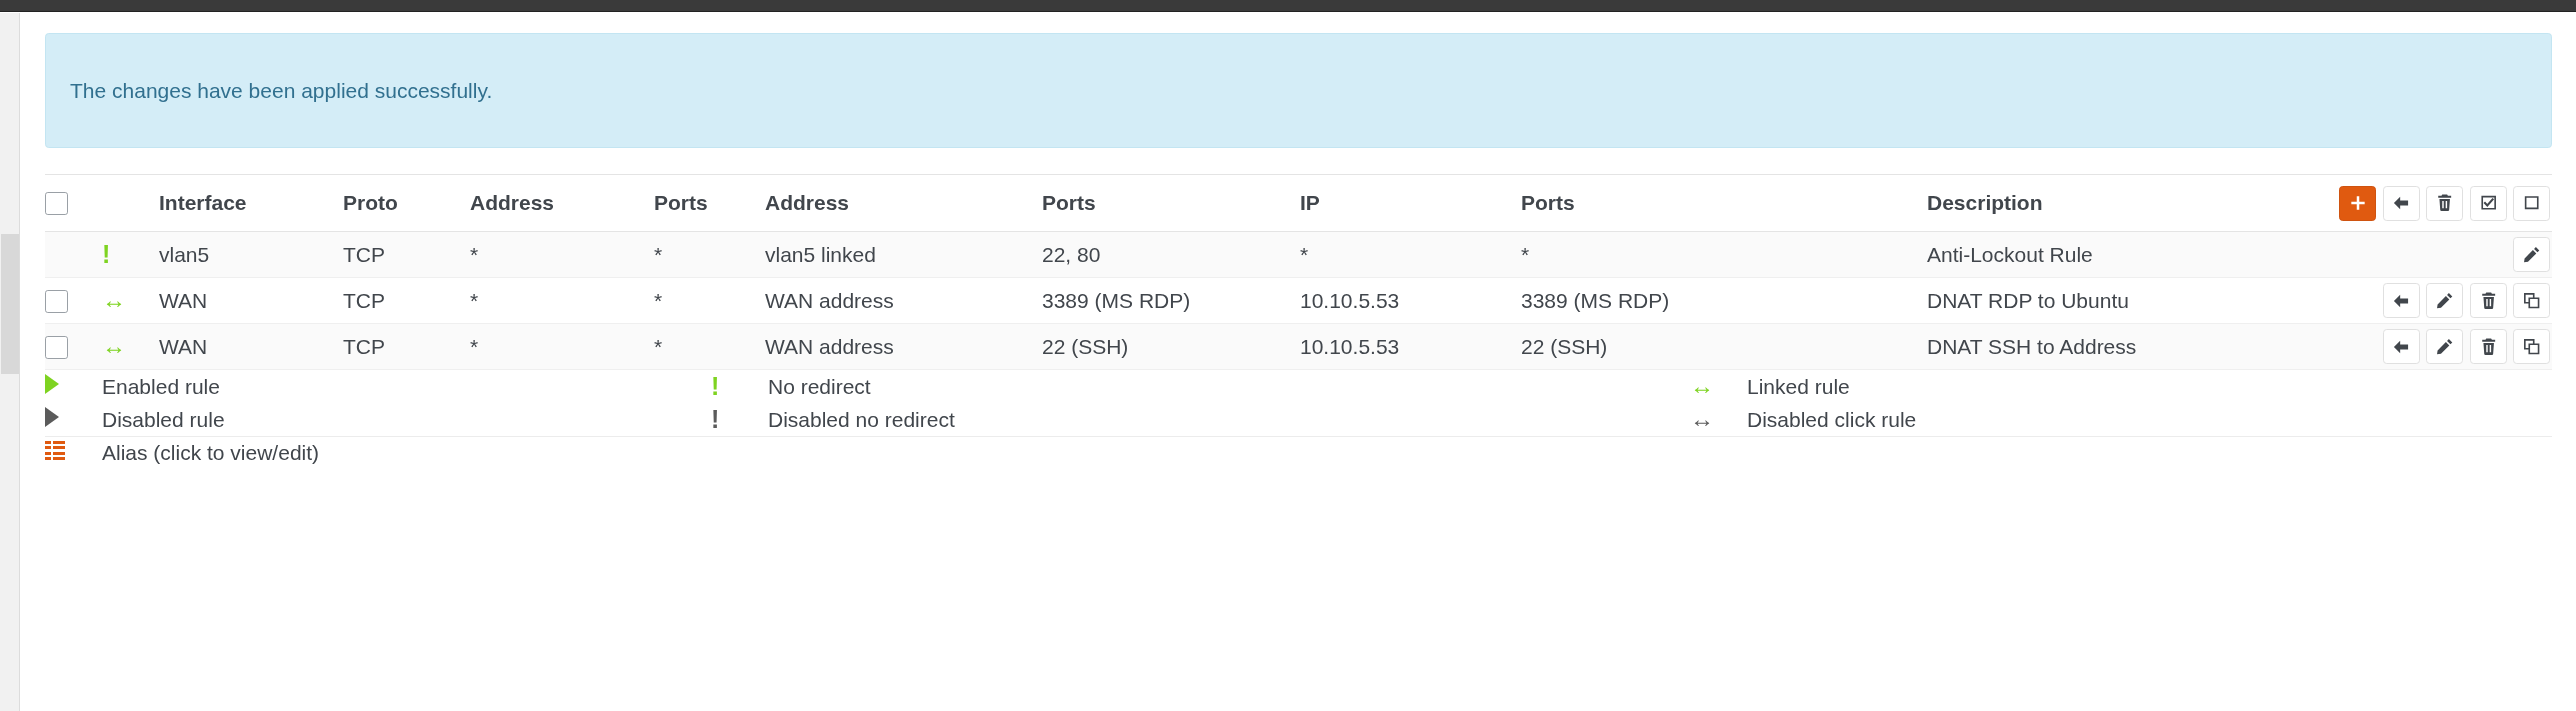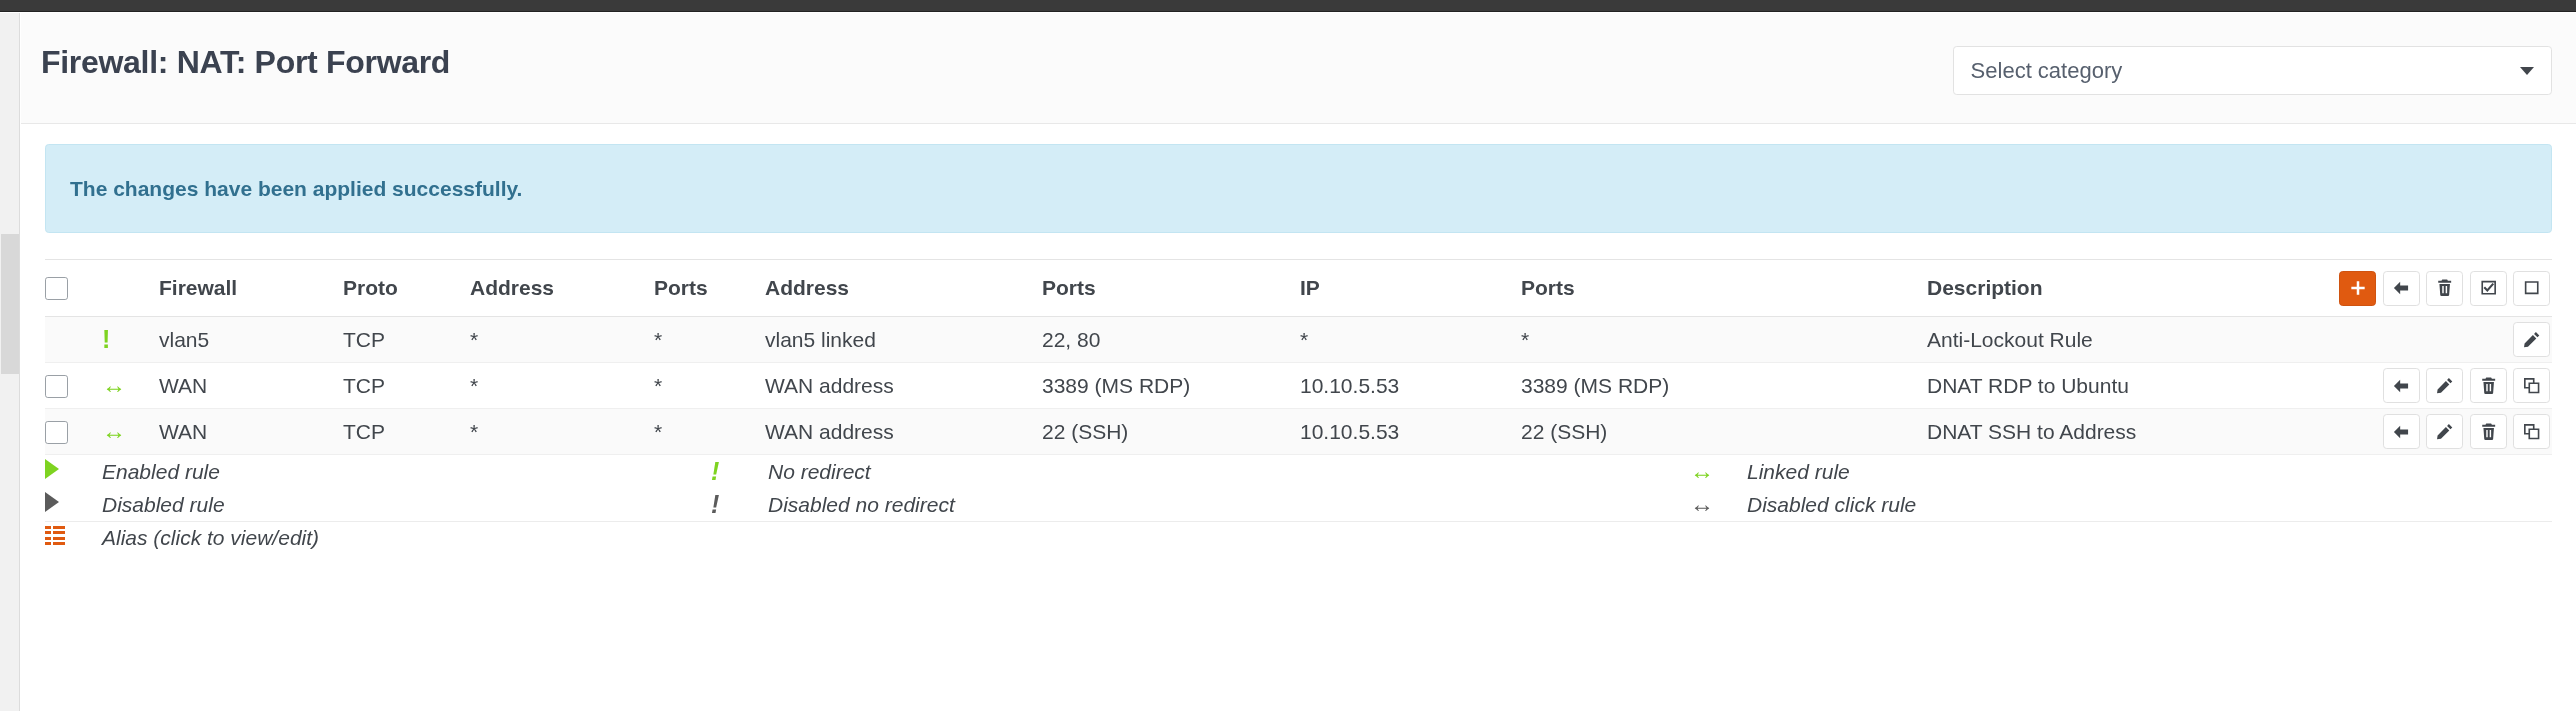--- a/index.html
+++ b/index.html
@@ -80,25 +80,24 @@
     border-right: 7.4px solid transparent;
     border-top: 8.3px solid #41464c;
   }
 
   
   .alert-wrap { padding: 20px 24px 0 24px; }
   .alert {
     background: #d4edf7;
     border: 0.9px solid #c3e5f2;
     border-radius: 3.7px;
-    height: 89px;
+    height: 115px;
     display: flex;
     align-items: center;
     padding-left: 24px;
-    font-weight: bold;
   }
   .alert-text {
     font-size: 21px;
     color: #31708f;
     white-space: nowrap;
   }
 
   
   .table-wrap { padding: 26px 24px 0 24px; }
   table.nat {
@@ -210,21 +209,20 @@
     border-color: #cf5310;
   }
   .btn svg { display: block; }
 
   
   .legend-wrap { padding: 0 24px; }
   table.legend {
     width: 100%;
     border-collapse: collapse;
     table-layout: fixed;
-    font-style: italic;
   }
   table.legend td {
     font-size: 21px;
     color: #41464c;
     height: 33px;
     vertical-align: middle;
     padding: 0;
   }
   col.l-i1 { width: 57px;  }
   col.l-t1 { width: 609px; }
@@ -256,28 +254,20 @@
 <body>
 
 <div class="navbar-strip"></div>
 
 <div class="scroll-track">
   <div class="scroll-thumb"></div>
 </div>
 
 <div class="page">
 
-  <div class="panel-head">
-    <div class="page-title">Firewall: NAT: Port Forward</div>
-
-    <div class="category-select">
-      <span class="sel-label">Select category</span>
-      <span class="caret-down"></span>
-    </div>
-  </div>
 
   <div class="alert-wrap">
     <div class="alert">
       <span class="alert-text">The changes have been applied successfully.</span>
     </div>
   </div>
 
   <div class="table-wrap">
     <table class="nat">
       <colgroup>
@@ -293,21 +283,21 @@
           <col class="c-natports">
           <col class="c-desc">
           <col class="c-actions">
       </colgroup>
       <thead>
         <tr class="col-head">
           <th>
             <span class="cbx"></span>
           </th>
           <th></th>
-          <th>Firewall</th>
+          <th>Interface</th>
           <th>Proto</th>
           <th>Address</th>
           <th>Ports</th>
           <th>Address</th>
           <th>Ports</th>
           <th>IP</th>
           <th>Ports</th>
           <th>Description</th>
           <th>
             <div class="actions" id="header-actions">

